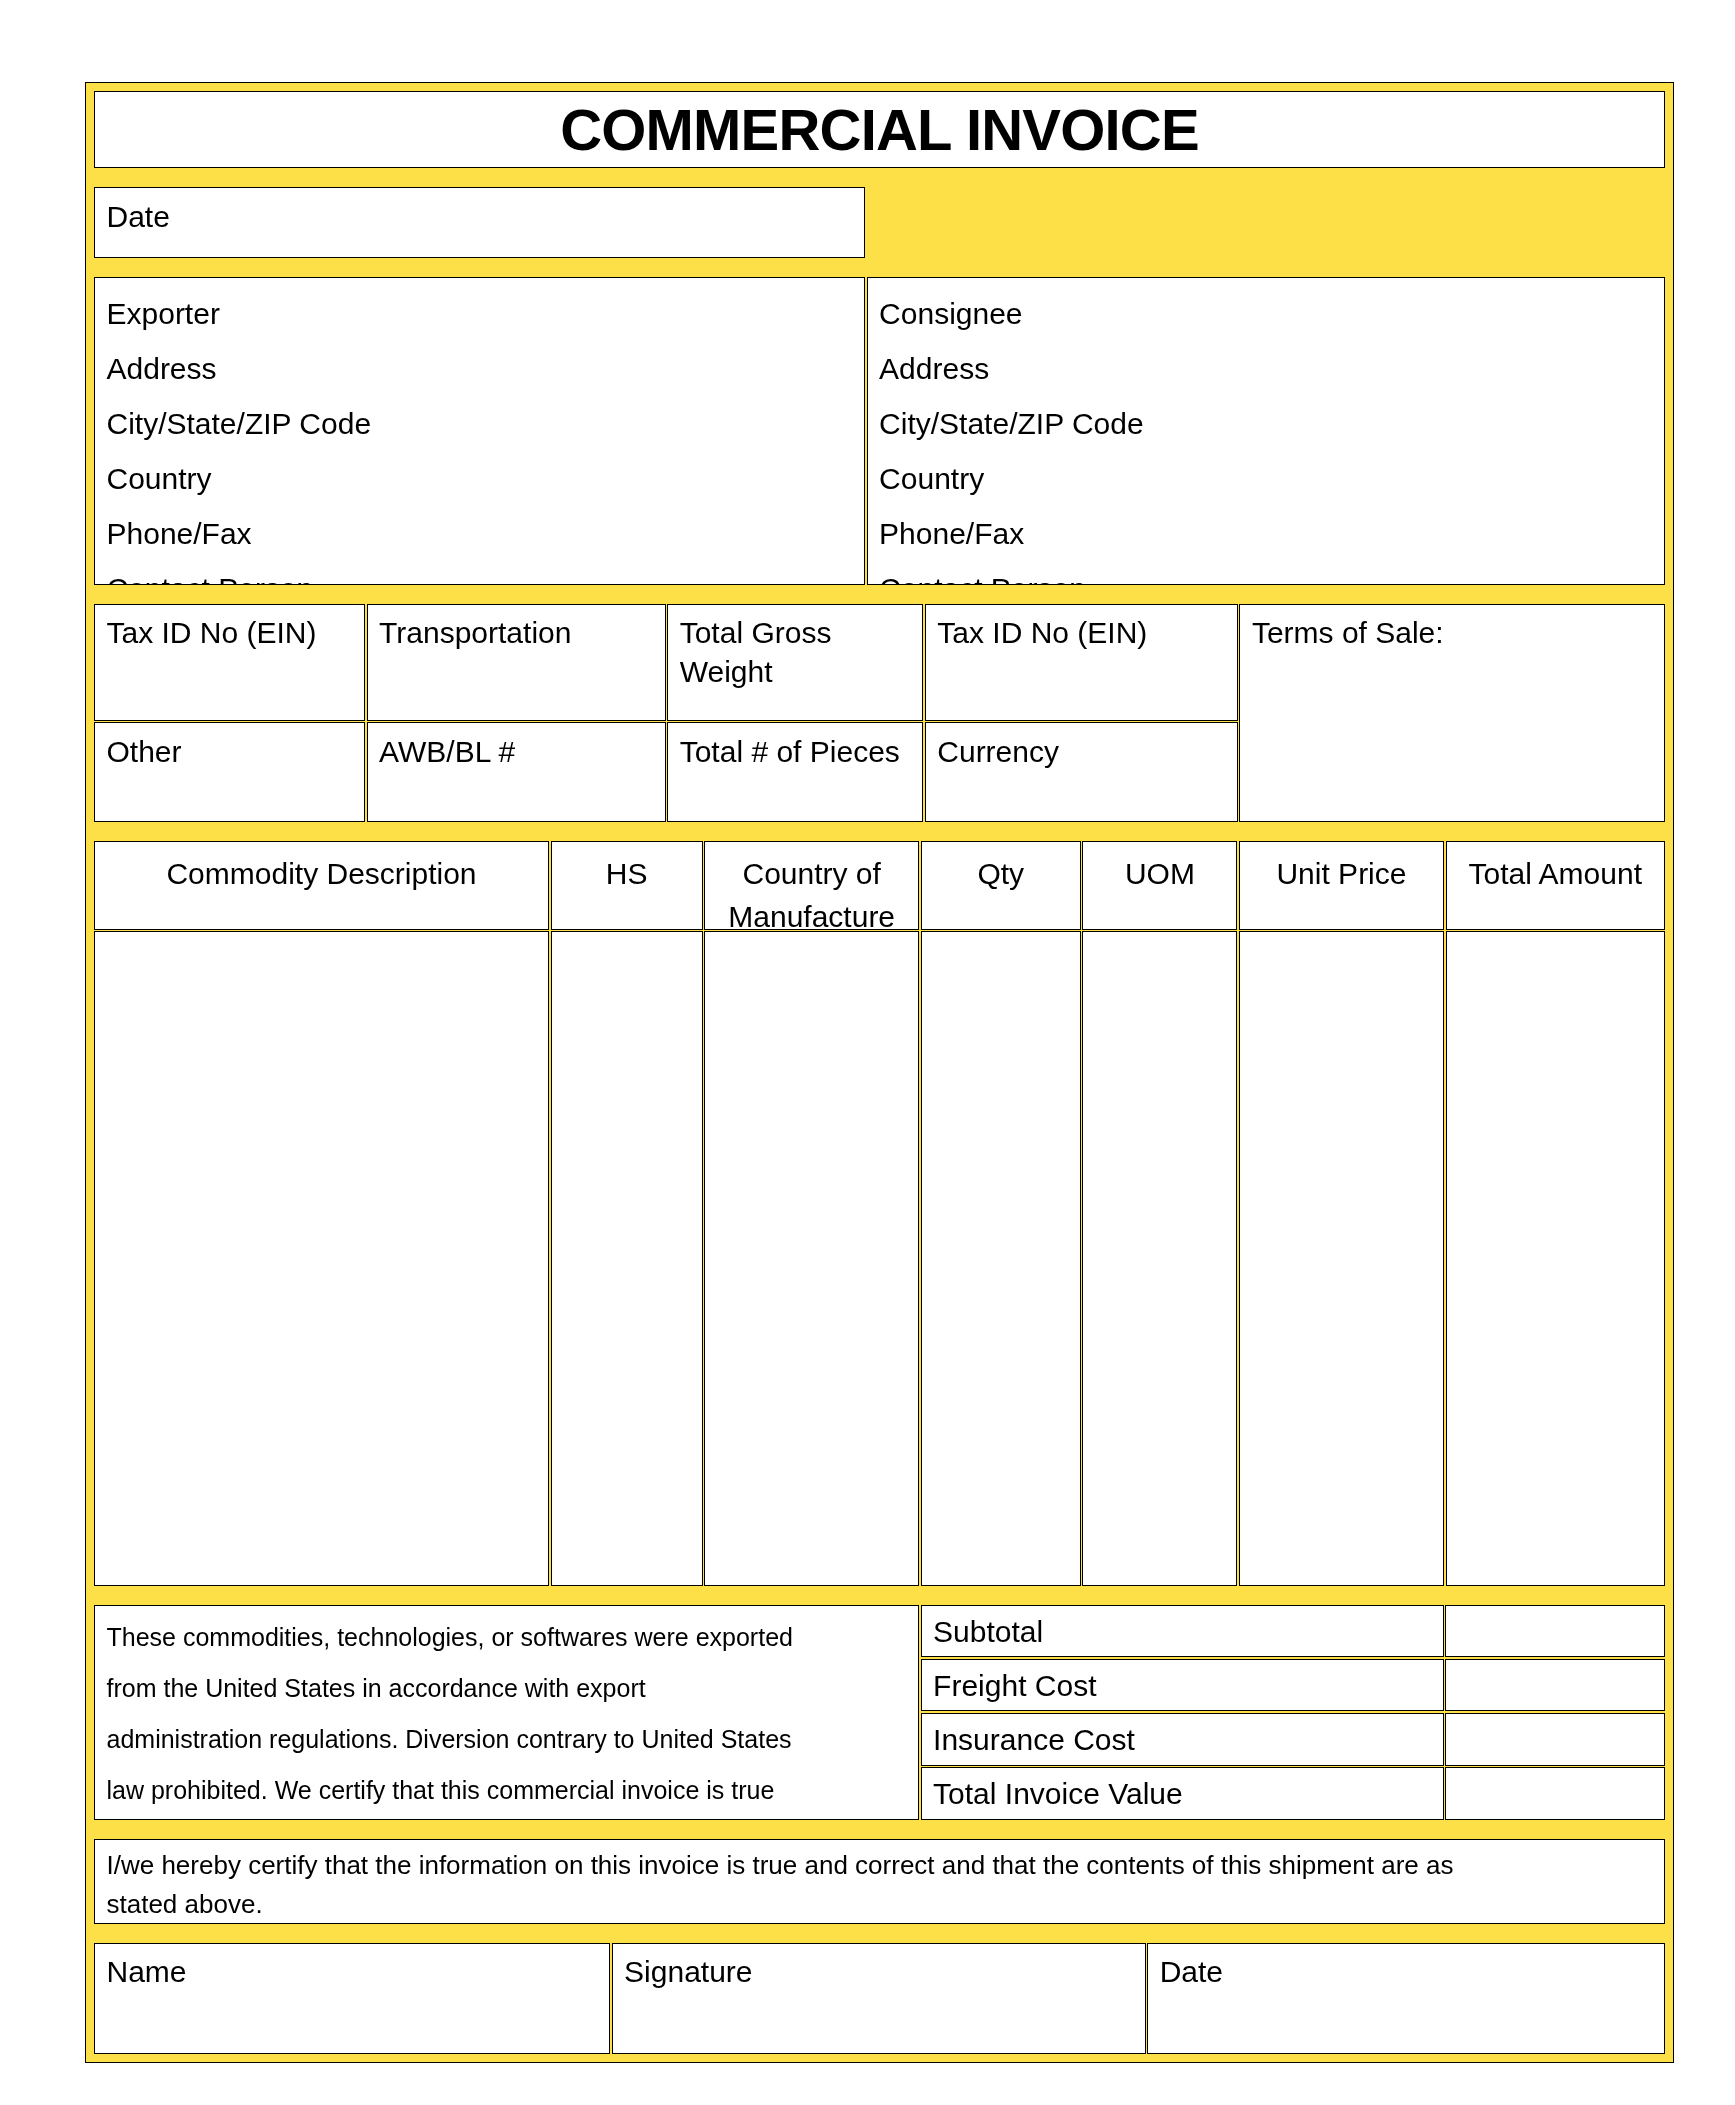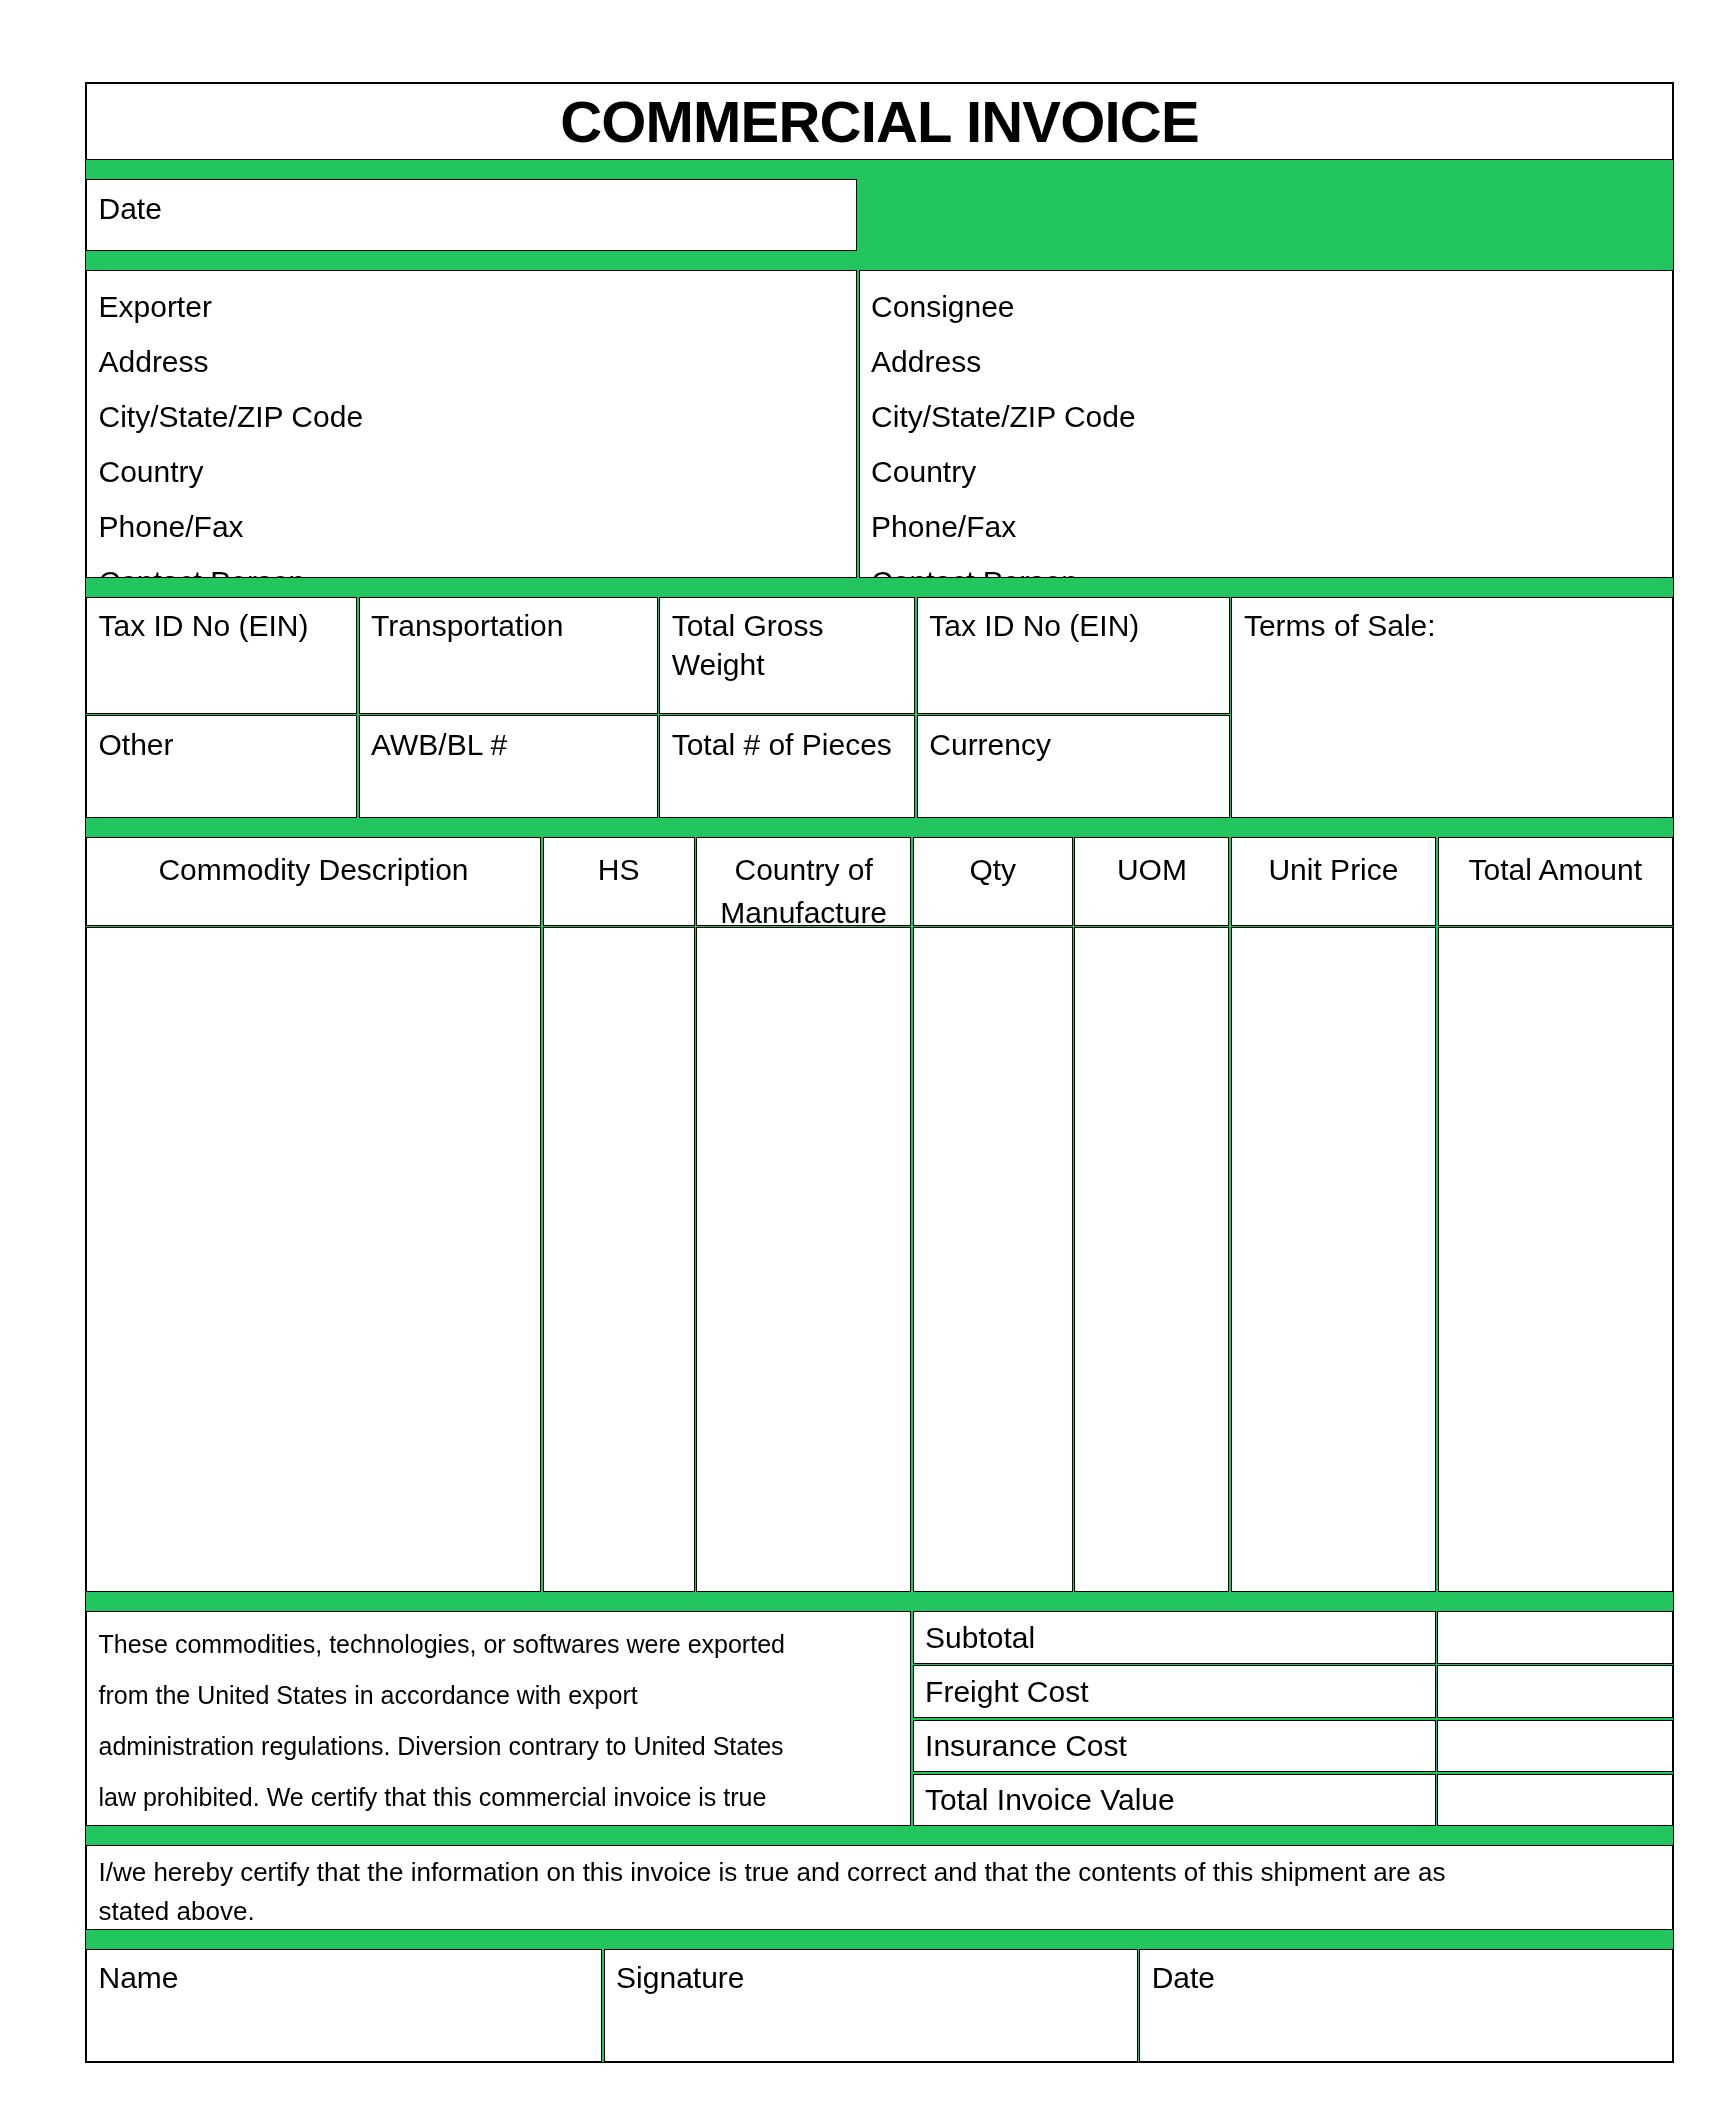--- a/index.html
+++ b/index.html
@@ -15,25 +15,25 @@
     color: #000000;
   }
   .form {
     position: absolute;
     left: 85px;
     top: 82px;
     width: 1589px;
     height: 1981px;
     box-sizing: border-box;
     border: 1.6px solid #000;
-    padding: 0;
+    padding: 8px;
     display: flex;
     flex-direction: column;
     gap: 19px;
-    background: #22c55e;
+    background: #fde047;
   }
   .grid {
     display: grid;
     gap: 1.6px;
   }
   .cell {
     box-sizing: border-box;
     border: 1.6px solid #000;
     background: #fff;
     padding: 8.2px 11.5px;

